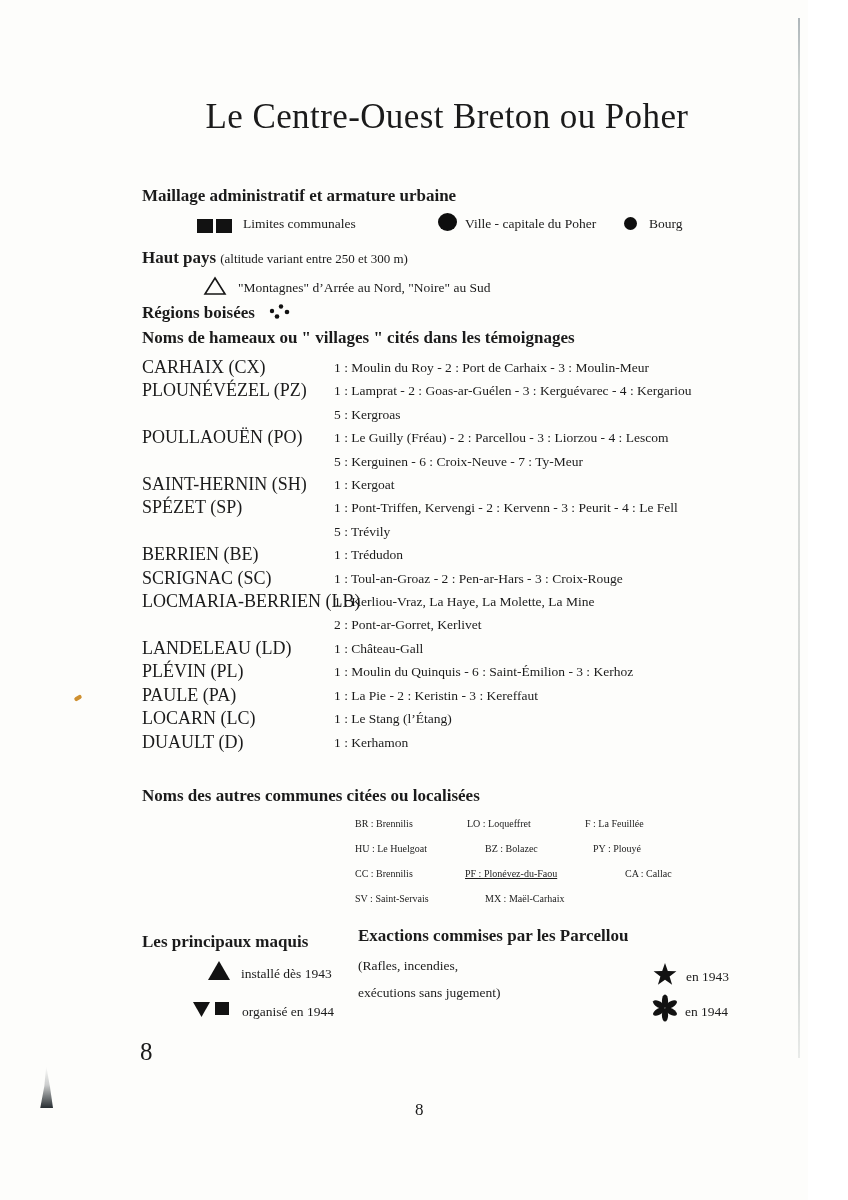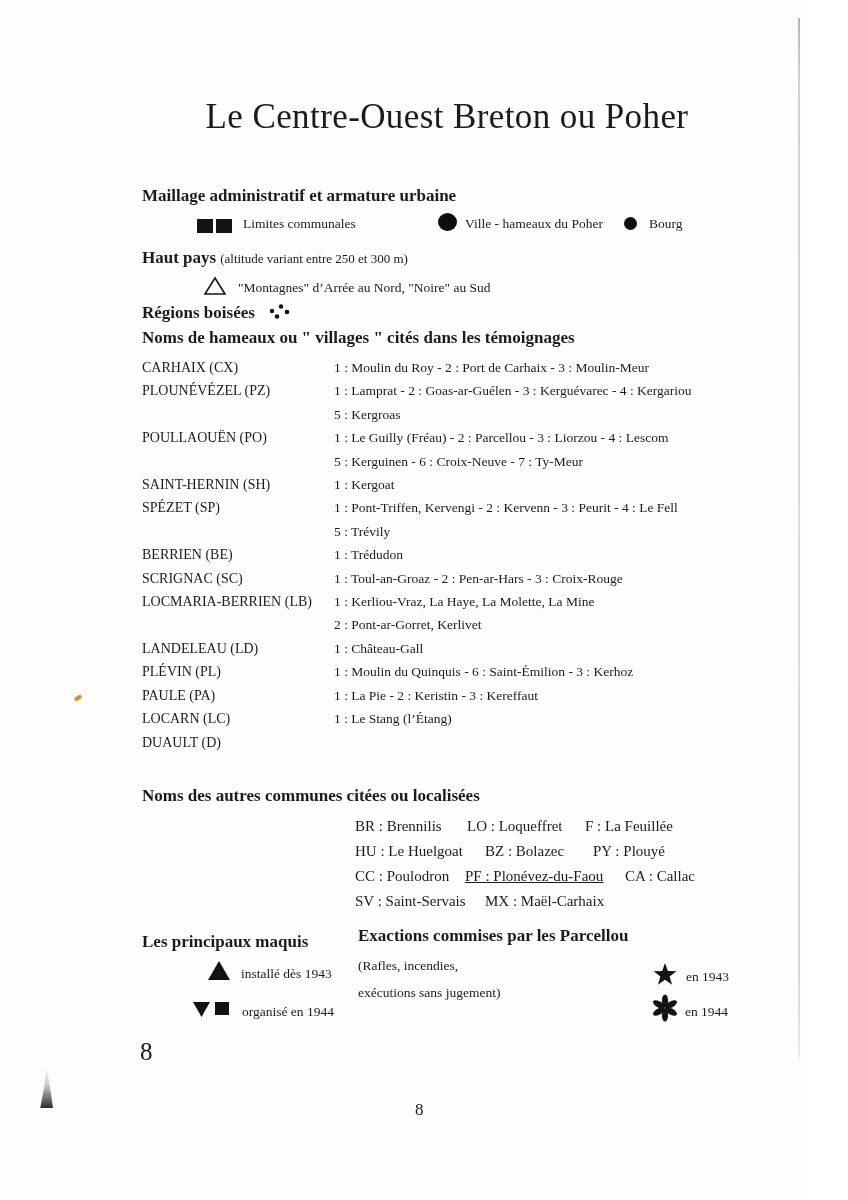--- a/index.html
+++ b/index.html
@@ -20,26 +20,26 @@
   .small-note{font-size:13px;font-weight:normal;}
   
   .sq-pair{display:flex;gap:3px;}
   .sq{width:16px;height:14px;background:#121212;}
   .dot-big{width:19px;height:18px;border-radius:50%;background:#0e0e0e;}
   .dot-small{width:13px;height:13px;border-radius:50%;background:#0e0e0e;}
   .square-solid{width:14px;height:13px;background:#121212;display:inline-block;}
   
   .ht{top:356px;left:142px;width:650px;}
   .ht-row{display:flex;}
-  .ht-commune{width:192px;flex-shrink:0;font-size:14px;line-height:23.4px;white-space:nowrap;}
+  .ht-commune{width:192px;flex-shrink:0;font-size:18px;line-height:23.4px;white-space:nowrap;}
   .ht-lines{flex:1;}
   .ht-line{font-size:13.5px;line-height:23.4px;white-space:nowrap;}
   
   .abbr{top:814px;left:355px;width:380px;height:105px;}
-  .abbr span{position:absolute;font-size:15px;white-space:nowrap;}
+  .abbr span{position:absolute;font-size:10px;white-space:nowrap;}
   
   .scanline{
     left:798px;top:18px;width:2px;height:1040px;
     background:linear-gradient(to bottom,#aeb6ba 0%,#cfd4d2 6%,#d8dbd9 55%,#d3d7d5 92%,#e9ebe9 100%);
   }
   .smudge{
     left:38px;top:1066px;width:15px;height:42px;
     background:linear-gradient(to bottom, rgba(60,66,70,0) 0%, rgba(60,66,70,.25) 45%, #272d31 100%);
     clip-path:polygon(55% 0, 80% 50%, 100% 100%, 15% 100%, 42% 48%);
     filter:blur(.4px);
@@ -58,21 +58,21 @@
 
   <div class="abs h" style="top:186px;left:142px;">Maillage administratif et armature urbaine</div>
 
   <div class="abs sq-pair" style="top:219px;left:197px;">
     <div class="sq"></div>
     <div class="sq"></div>
   </div>
   <div class="abs t" style="top:216px;left:243px;">Limites communales</div>
 
   <div class="abs dot-big" style="top:213px;left:438px;"></div>
-  <div class="abs t" style="top:216px;left:465px;">Ville - hameaux du Poher</div>
+  <div class="abs t" style="top:216px;left:465px;">Ville - capitale du Poher</div>
 
   <div class="abs dot-small" style="top:217px;left:624px;"></div>
   <div class="abs t" style="top:216px;left:649px;">Bourg</div>
 
   <div class="abs" style="top:248px;left:142px;white-space:nowrap;">
     <span class="h">Haut pays</span>
     <span class="small-note">(altitude variant entre 250 et 300 m)</span>
   </div>
   <svg class="abs" style="top:276px;left:203px;" width="24" height="20">
     <polygon points="12,2 22,18 2,18" fill="none" stroke="#161616" stroke-width="1.6"></polygon>
@@ -163,32 +163,35 @@
         </div>
       </div>
     <div class="ht-row">
         <div class="ht-commune">LOCARN (LC)</div>
         <div class="ht-lines">
           <div class="ht-line">1 : Le Stang (l’Étang)</div>
         </div>
       </div>
     <div class="ht-row">
         <div class="ht-commune">DUAULT (D)</div>
+        <div class="ht-lines">
+          <div class="ht-line">1 : Kerhamon</div>
+        </div>
       </div>
   </div>
 
   <div class="abs h" style="top:786px;left:142px;">Noms des autres communes citées ou localisées</div>
   <div class="abs abbr">
     <span style="top:4px;left:0;">BR : Brennilis</span>
     <span style="top:4px;left:112px;">LO : Loqueffret</span>
     <span style="top:4px;left:230px;">F : La Feuillée</span>
     <span style="top:29px;left:0;">HU : Le Huelgoat</span>
     <span style="top:29px;left:130px;">BZ : Bolazec</span>
     <span style="top:29px;left:238px;">PY : Plouyé</span>
-    <span style="top:54px;left:0;">CC : Poulodron</span>
+    <span style="top:54px;left:0;">CC : Brennilis</span>
     <span style="top:54px;left:110px;text-decoration:underline;">PF : Plonévez-du-Faou</span>
     <span style="top:54px;left:270px;">CA : Callac</span>
     <span style="top:79px;left:0;">SV : Saint-Servais</span>
     <span style="top:79px;left:130px;">MX : Maël-Carhaix</span>
   </div>
 
   <div class="abs h" style="top:932px;left:142px;">Les principaux maquis</div>
   <svg class="abs" style="top:961px;left:208px;" width="22" height="19">
     <polygon points="11,0 22,19 0,19" fill="#121212"></polygon>
   </svg>

